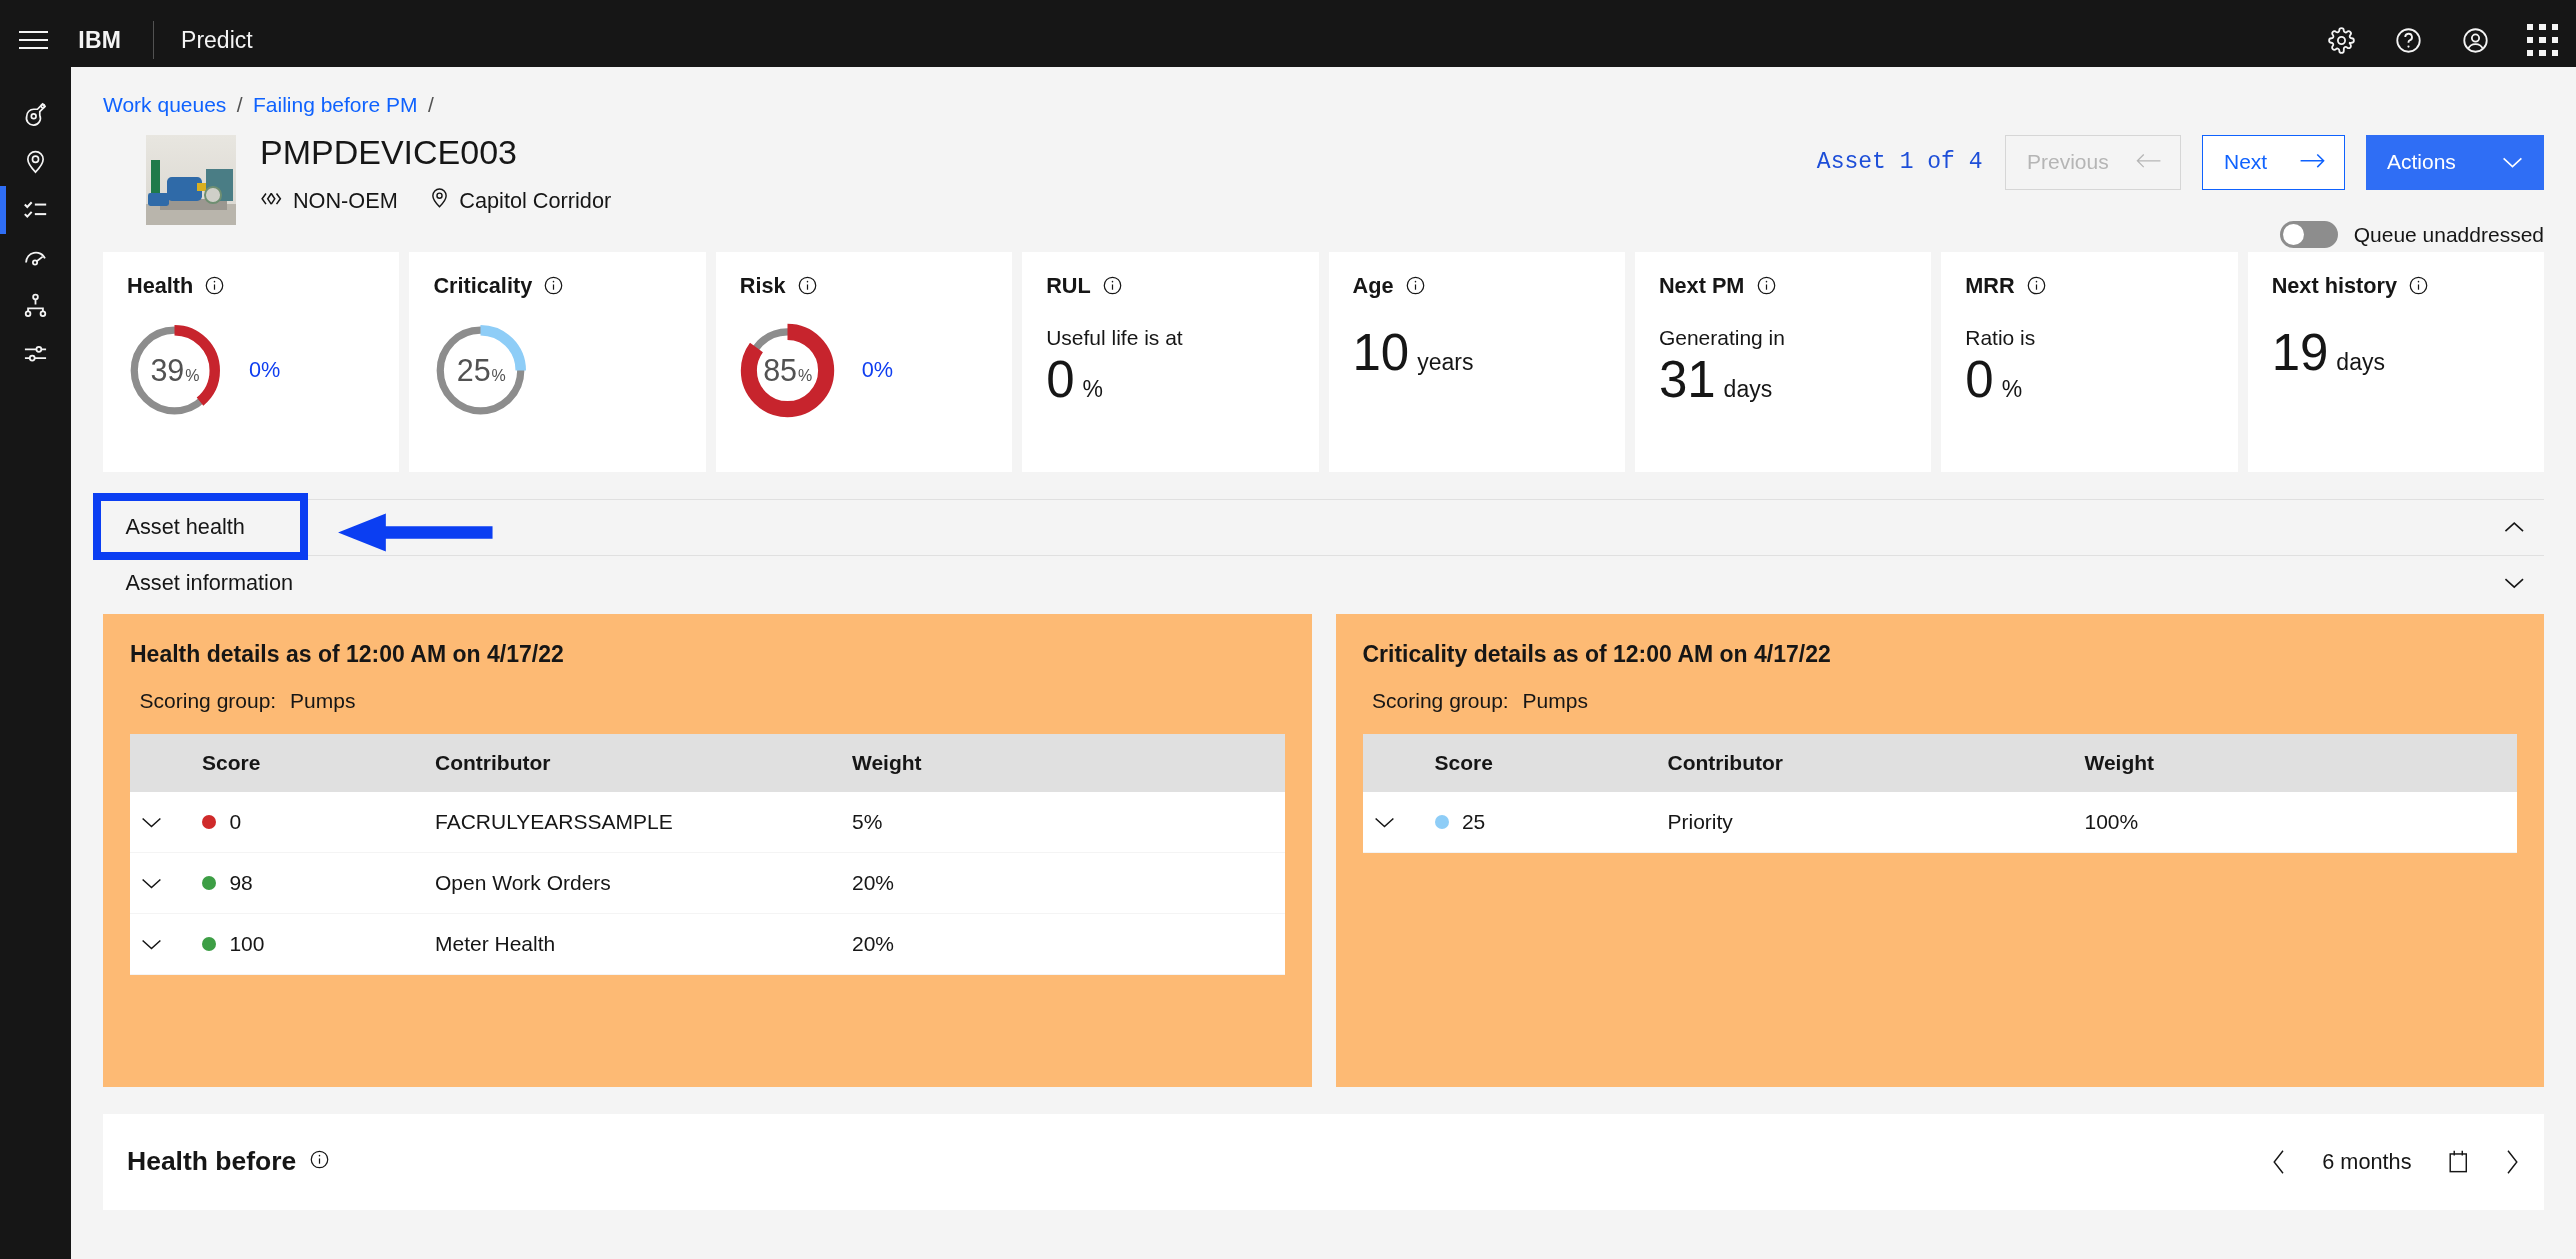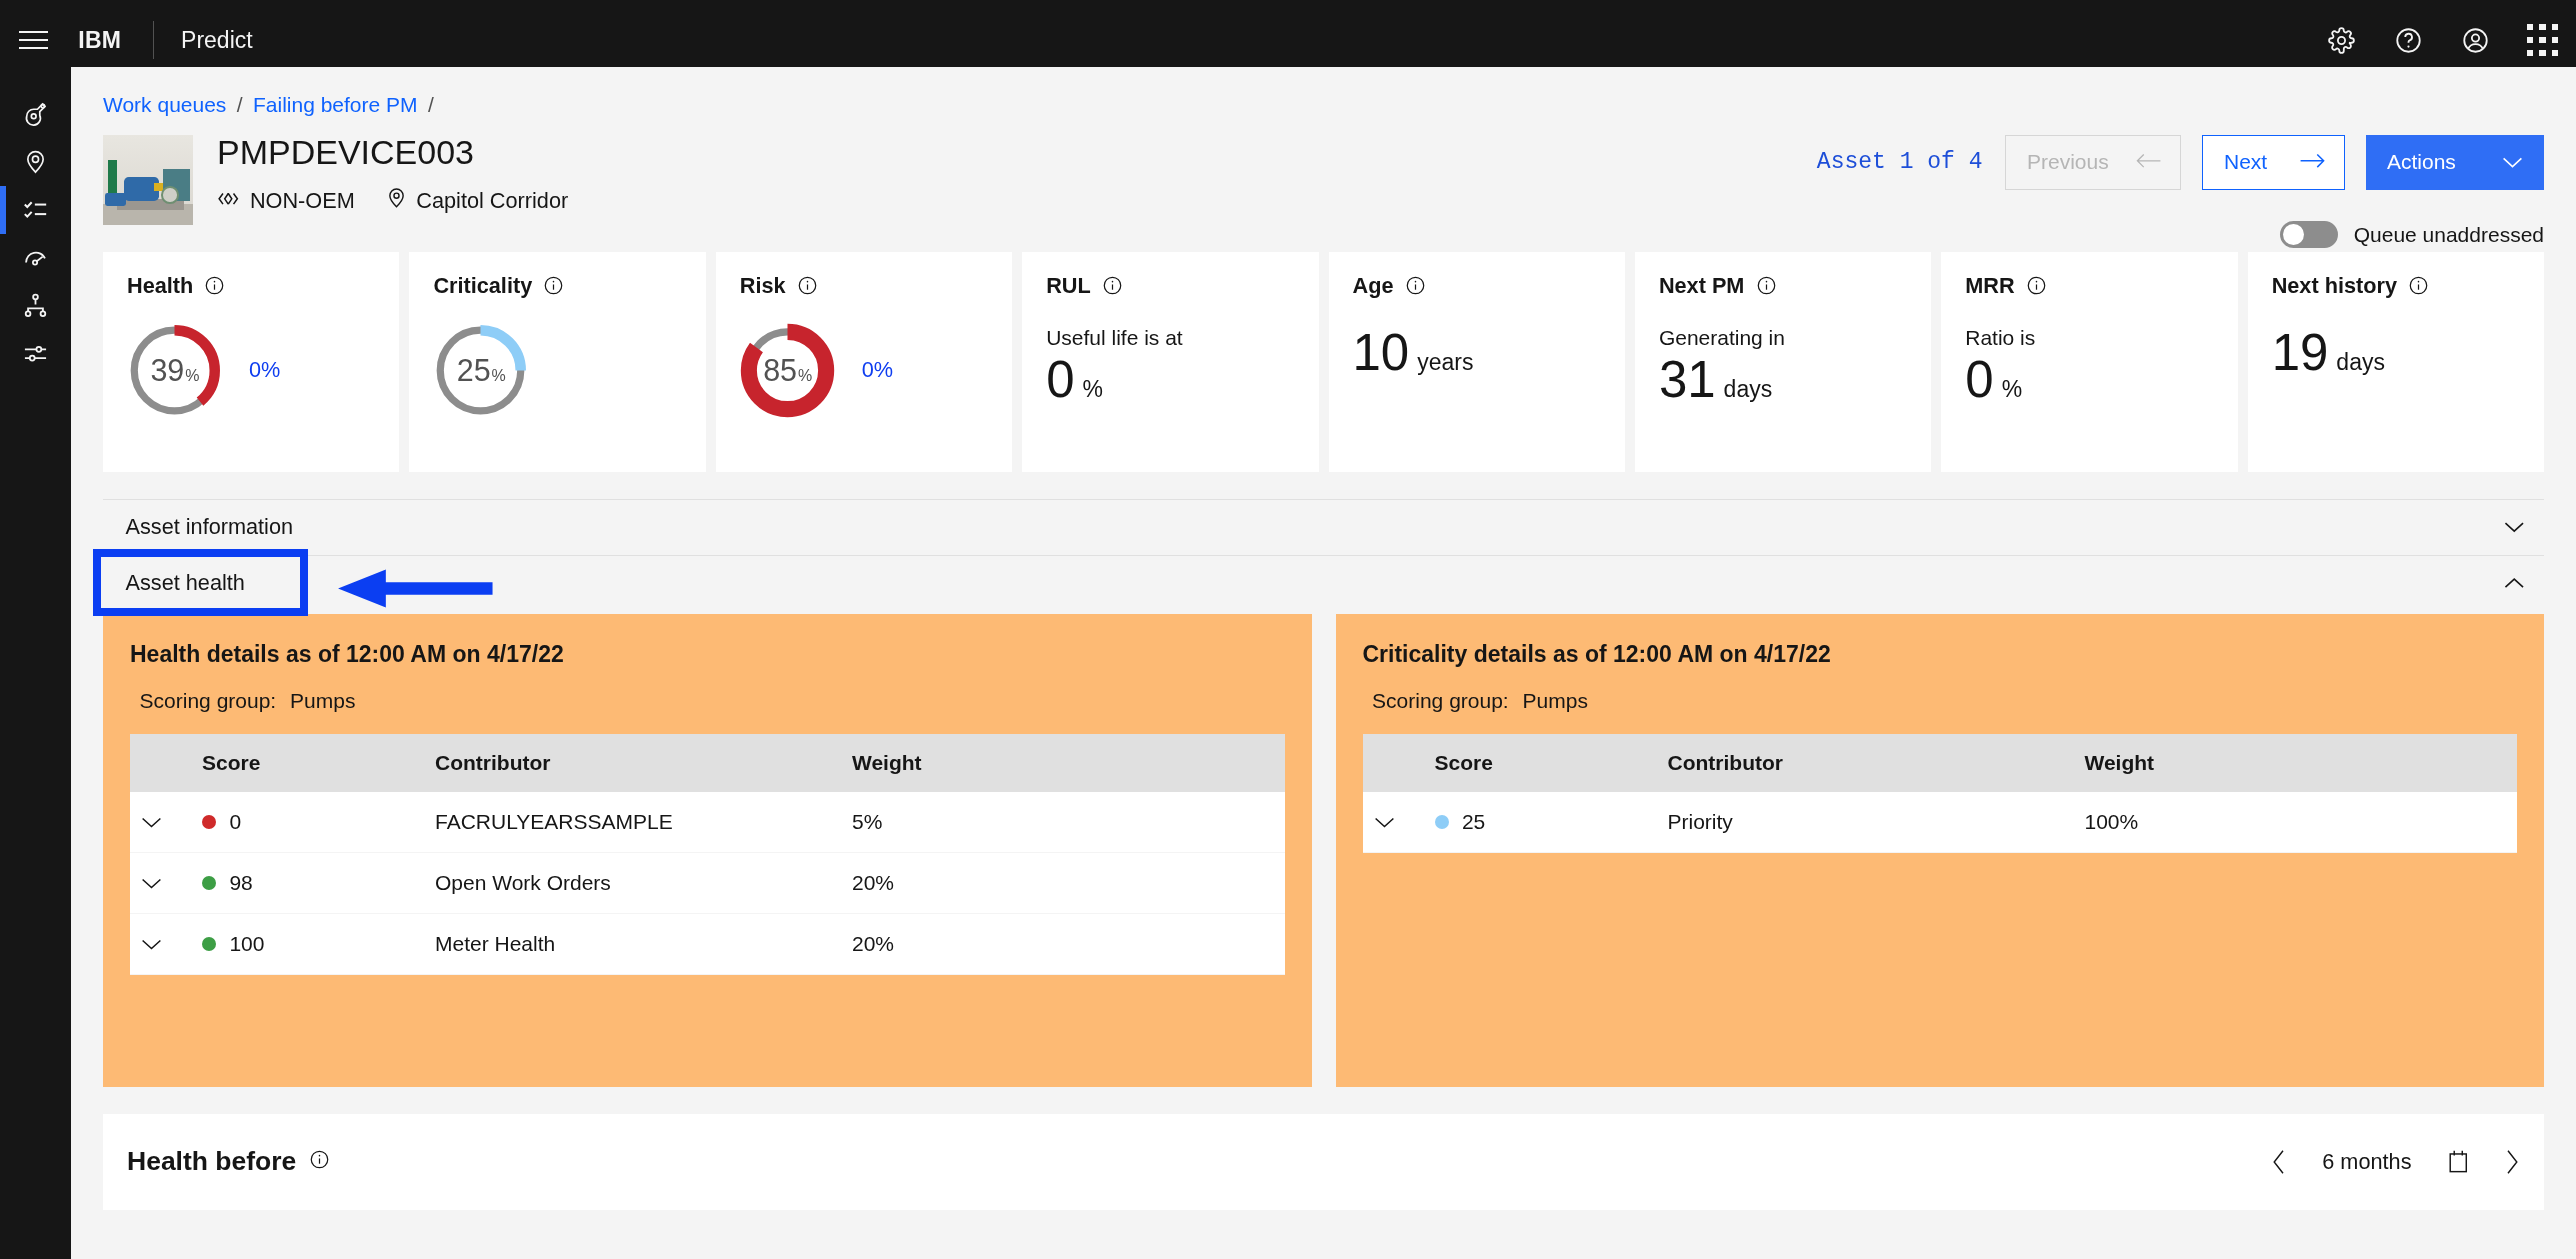--- a/index.html
+++ b/index.html
@@ -74,20 +74,21 @@
     font-size: 21px; color: #0f62fe;
     display: flex; align-items: center; gap: 10.4px;
   }
   .breadcrumb a { color: #0f62fe; text-decoration: none; cursor: pointer; }
   .breadcrumb .sep { color: #525252; }
 
   .asset-head {
     display: flex; align-items: flex-start;
     padding: 17.6px 0 0 32px;
     position: relative;
+    margin-left: 43px;
   }
   .asset-thumb {
     width: 90px; height: 90px; flex: none;
     background: #d8d4cc; overflow: hidden; position: relative;
   }
   .asset-thumb .sky { position:absolute; inset:0; background:linear-gradient(#e8e6e0,#d9d6cf); }
   .asset-thumb .floor { position:absolute; left:0; right:0; bottom:0; height:21px; background:#b9b5ac; }
   .asset-thumb .pump-body { position:absolute; left:21px; bottom:24px; width:35px; height:24px; background:#2f6aa8; border-radius:4.8px; }
   .asset-thumb .motor { position:absolute; right:3.2px; bottom:24px; width:27px; height:32px; background:#4a7d85; }
   .asset-thumb .shaft { position:absolute; left:51px; bottom:34px; width:24px; height:7.2px; background:#d9b020; }
@@ -576,40 +577,40 @@
       <div class="kpi-text"></div>
       <div class="kpi-big">
         <span>19</span>
         <span class="unit">days</span>
       </div>
     </div>
   </div>
 
   <div class="accordion">
 
-    <div class="acc-head">
-      <span>Asset information</span>
-      <span class="chev">
-        <svg width="22.5" height="14.4" viewBox="0 0 28 18" fill="none" stroke="#161616" stroke-width="2">
-          <path d="M3 4l11 10L25 4"></path>
-        </svg>
-      </span>
-    </div>
-
     <div class="acc-head highlight">
       <span>Asset health</span>
       <span class="chev">
         <svg width="22.5" height="14.4" viewBox="0 0 28 18" fill="none" stroke="#161616" stroke-width="2">
           <path d="M3 14L14 4l11 10"></path>
         </svg>
       </span>
       <span class="hl-box"></span>
       <span class="hl-arrow">
         <svg width="157" height="43" viewBox="0 0 196 54">
           <path d="M196 19H62V3L2 27l60 24V35h134z" fill="#0b3ef2"></path>
+        </svg>
+      </span>
+    </div>
+
+    <div class="acc-head">
+      <span>Asset information</span>
+      <span class="chev">
+        <svg width="22.5" height="14.4" viewBox="0 0 28 18" fill="none" stroke="#161616" stroke-width="2">
+          <path d="M3 4l11 10L25 4"></path>
         </svg>
       </span>
     </div>
 
     <div class="acc-body">
 
       <div class="panel">
         <div class="panel-title">Health details as of 12:00 AM on 4/17/22</div>
         <div class="scoring">
           <span>Scoring group:</span>

